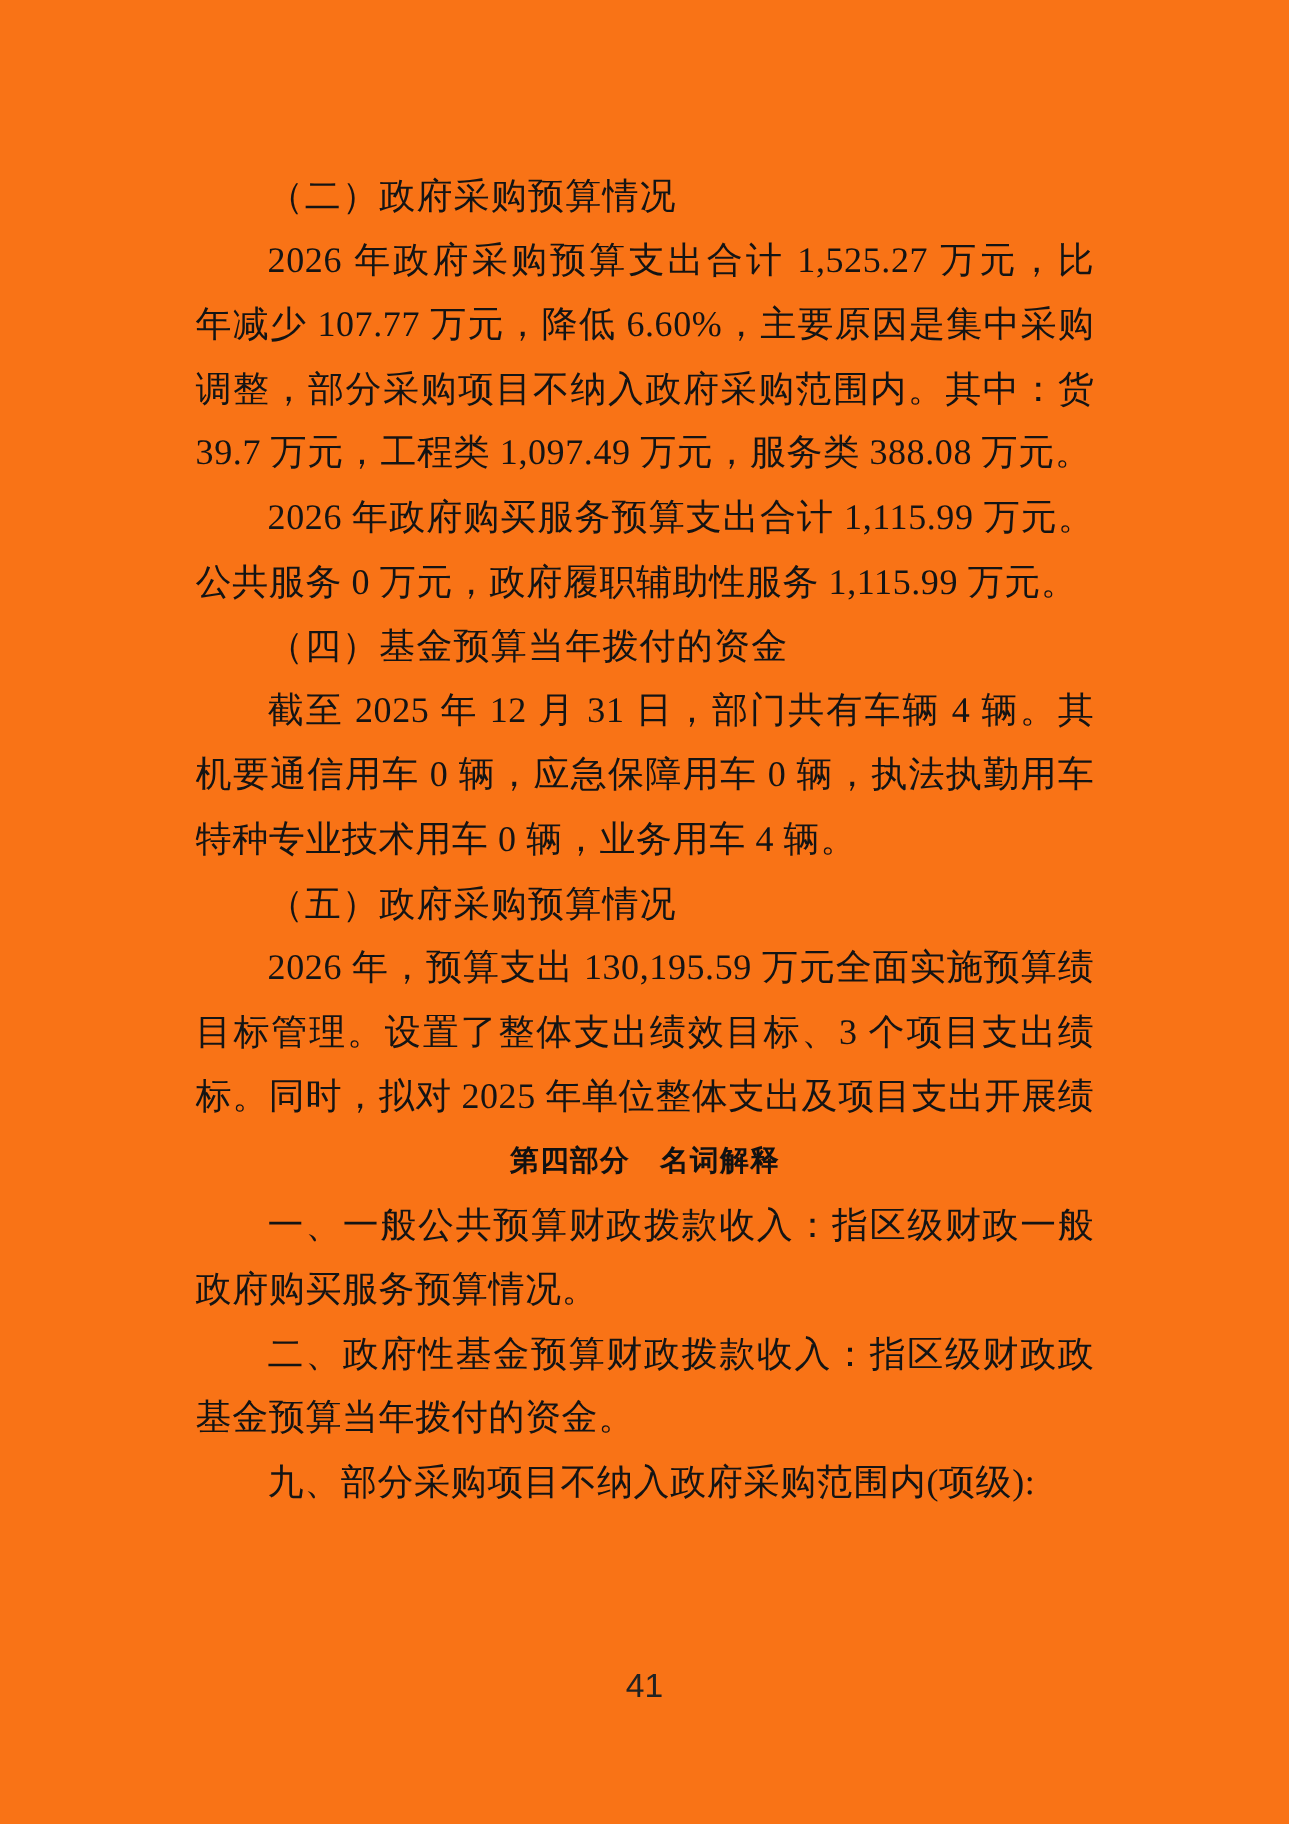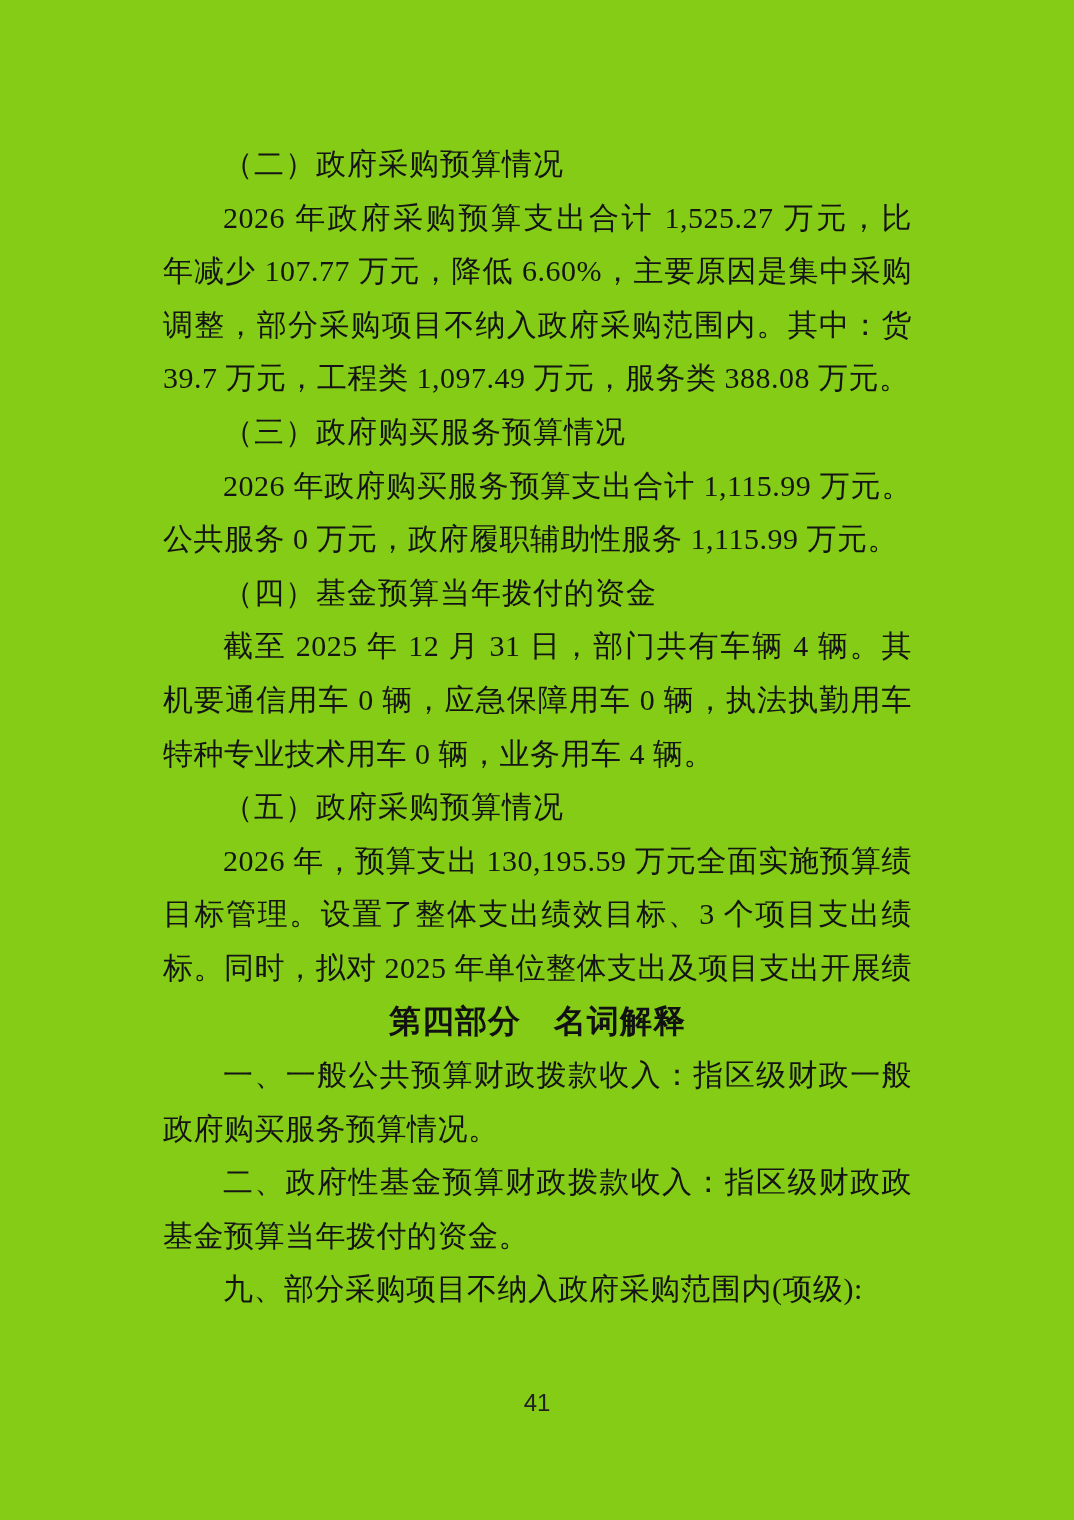--- a/index.html
+++ b/index.html
@@ -4,21 +4,21 @@
 <style>
   html, body {
     margin: 0;
     padding: 0;
     background: #ffffff;
   }
   .page {
     position: relative;
     width: 1074px;
     height: 1520px;
-    background: #84cc16;
+    background: #f97316;
     overflow: hidden;
     font-family: "Liberation Serif", "DejaVu Serif", serif;
     color: #141414;
   }
   .doc-body {
     position: absolute;
     left: 163px;
     top: 137px;
     width: 749px;
   }
@@ -38,48 +38,47 @@
     text-align: justify;
     text-align-last: justify;
   }
   .line.subheading {
     text-indent: 2em;
     letter-spacing: 1px;
   }
   .line.part_heading {
     font-family: "Liberation Sans", "DejaVu Sans", sans-serif;
     font-weight: 700;
-    font-size: 32px;
+    font-size: 24px;
     text-align: center;
     text-indent: 0;
     letter-spacing: 1px;
     color: #111111;
   }
   .page-footer {
     position: absolute;
     left: 0;
     top: 1389px;
     width: 1074px;
     text-align: center;
     font-family: "Liberation Sans", "DejaVu Sans", sans-serif;
-    font-size: 24px;
+    font-size: 28px;
     color: #222222;
   }
 </style>
 </head>
 <body>
 
 <div class="page">
   <div class="doc-body">
       <div class="line subheading indent">（二）政府采购预算情况</div>
       <div class="line body indent jlast">2026 年政府采购预算支出合计 1,525.27 万元，比 2025</div>
       <div class="line body jlast">年减少 107.77 万元，降低 6.60%，主要原因是集中采购目录</div>
       <div class="line body jlast">调整，部分采购项目不纳入政府采购范围内。其中：货物类</div>
       <div class="line body">39.7 万元，工程类 1,097.49 万元，服务类 388.08 万元。</div>
-      <div class="line subheading indent">（三）政府购买服务预算情况</div>
       <div class="line body indent jlast">2026 年政府购买服务预算支出合计 1,115.99 万元。其中：</div>
       <div class="line body">公共服务 0 万元，政府履职辅助性服务 1,115.99 万元。</div>
       <div class="line subheading indent">（四）基金预算当年拨付的资金</div>
       <div class="line body indent jlast">截至 2025 年 12 月 31 日，部门共有车辆 4 辆。其中：</div>
       <div class="line body jlast">机要通信用车 0 辆，应急保障用车 0 辆，执法执勤用车 0 辆，</div>
       <div class="line body">特种专业技术用车 0 辆，业务用车 4 辆。</div>
       <div class="line subheading indent">（五）政府采购预算情况</div>
       <div class="line body indent jlast">2026 年，预算支出 130,195.59 万元全面实施预算绩效</div>
       <div class="line body jlast">目标管理。设置了整体支出绩效目标、3 个项目支出绩效目</div>
       <div class="line body jlast">标。同时，拟对 2025 年单位整体支出及项目支出开展绩效</div>

